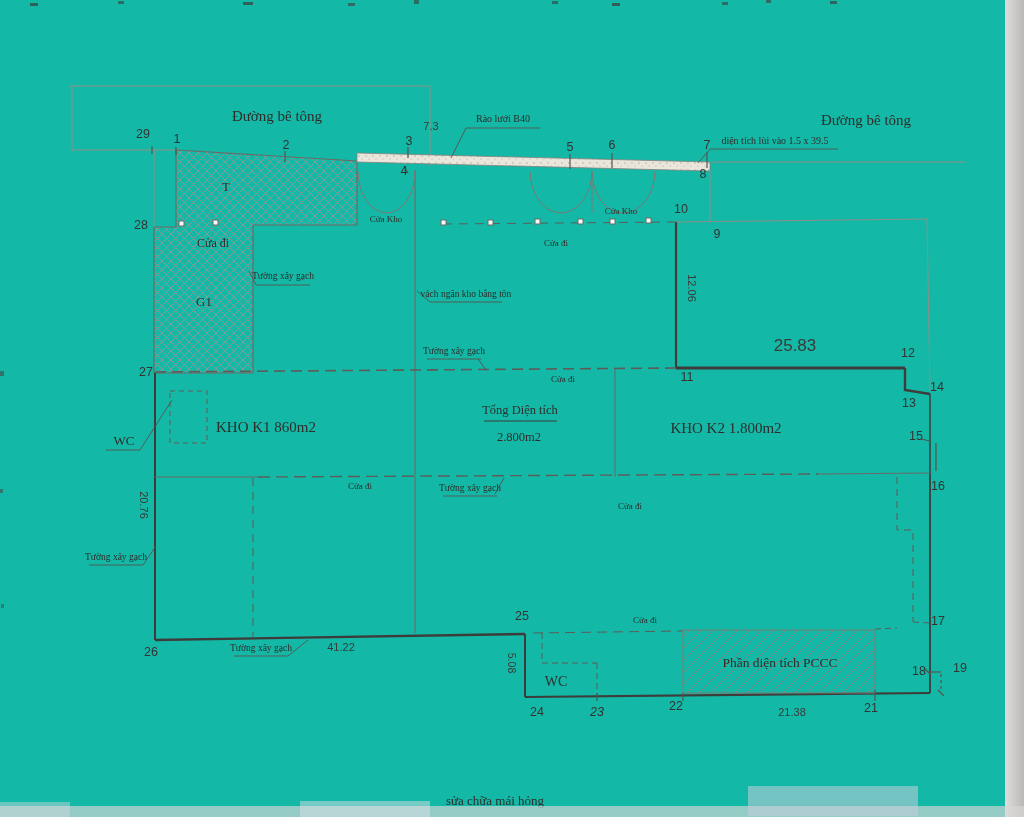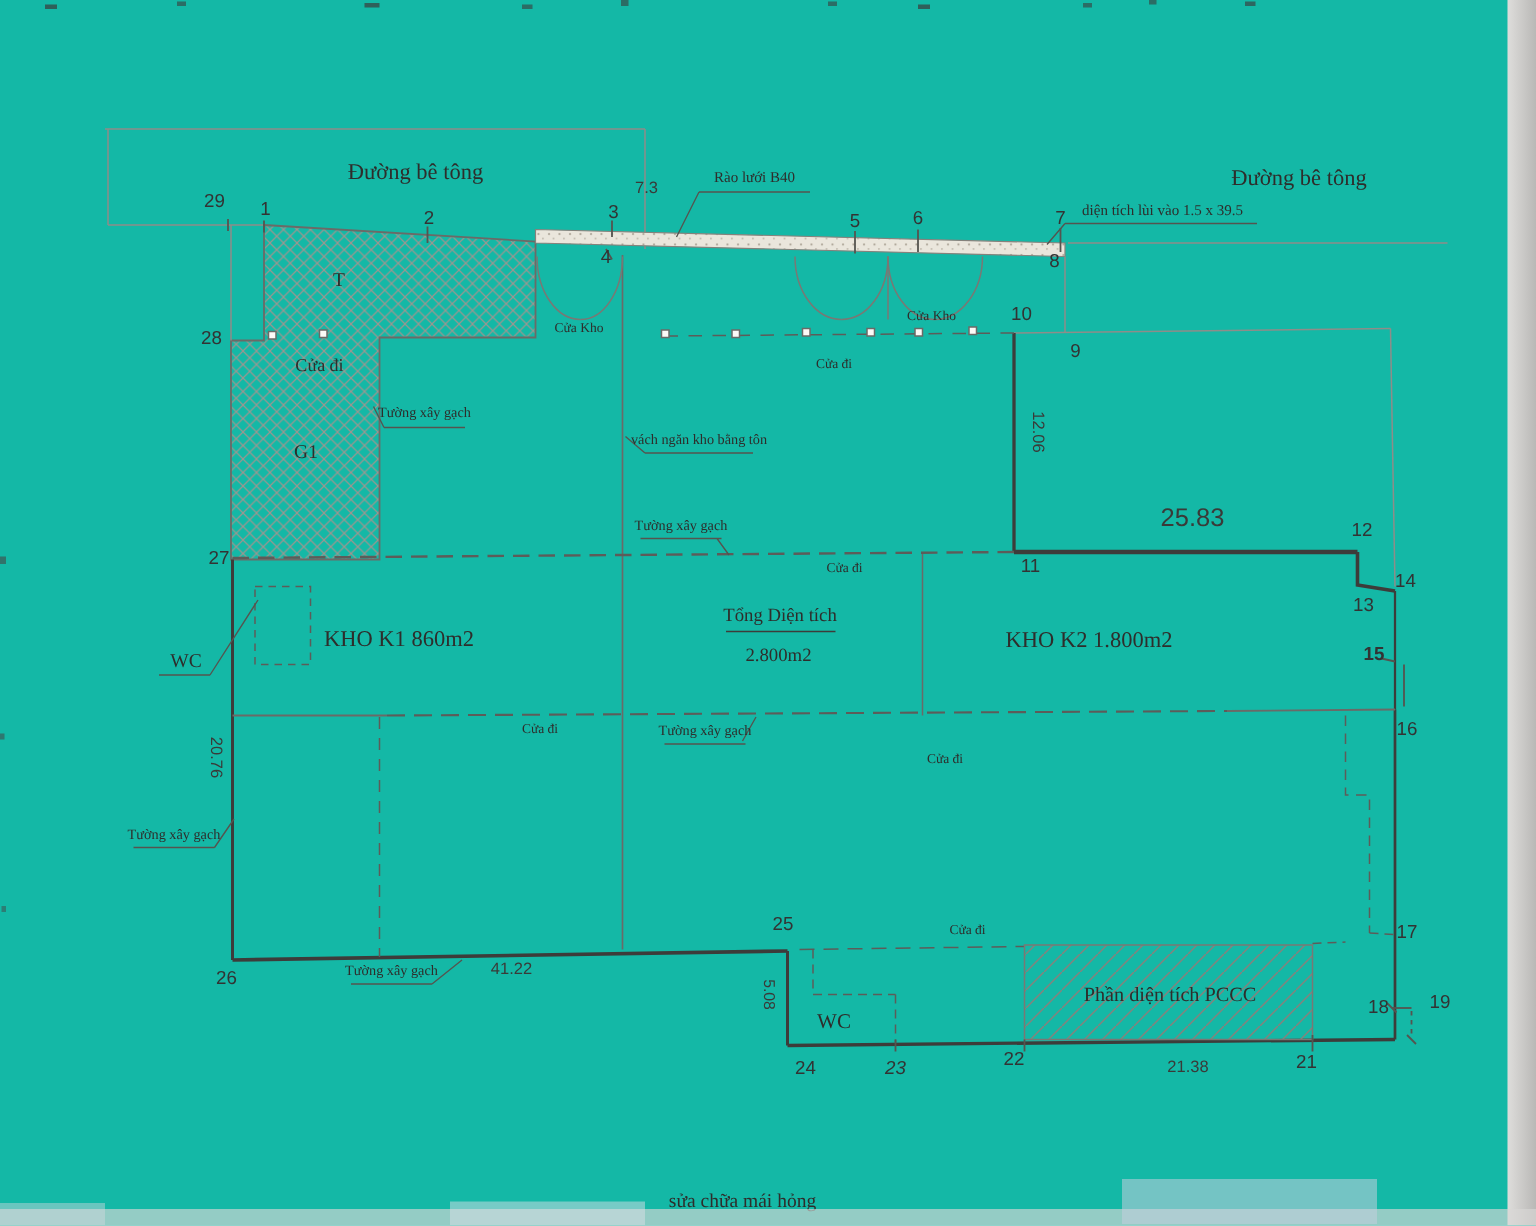--- a/index.html
+++ b/index.html
@@ -188,21 +188,21 @@
       <div class="pt" style="left: 570px; top: 147px;">5</div>
       <div class="pt" style="left: 612px; top: 145px;">6</div>
       <div class="pt" style="left: 707px; top: 145px;">7</div>
       <div class="pt" style="left: 703px; top: 174px;">8</div>
       <div class="pt" style="left: 681px; top: 209px;">10</div>
       <div class="pt" style="left: 717px; top: 234px;">9</div>
       <div class="pt" style="left: 687px; top: 357px; margin-top: 20px;">11</div>
       <div class="pt" style="left: 908px; top: 353px;">12</div>
       <div class="pt" style="left: 937px; top: 387px;">14</div>
       <div class="pt" style="left: 909px; top: 403px;">13</div>
-      <div class="pt" style="left: 916px; top: 436px; font-weight: bold;">15</div>
+      <div class="pt" style="left: 916px; top: 436px;">15</div>
       <div class="pt" style="left: 938px; top: 486px;">16</div>
       <div class="pt" style="left: 938px; top: 621px;">17</div>
       <div class="pt" style="left: 919px; top: 671px;">18</div>
       <div class="pt" style="left: 960px; top: 668px;">19</div>
       <div class="pt" style="left: 871px; top: 708px;">21</div>
       <div class="pt" style="left: 676px; top: 706px;">22</div>
       <div class="pt" style="left: 597px; top: 712px; font-style: italic;">23</div>
       <div class="pt" style="left: 517px; top: 712px; margin-left: 20px;">24</div>
       <div class="pt" style="left: 522px; top: 616px;">25</div>
       <div class="pt" style="left: 151px; top: 652px;">26</div>

